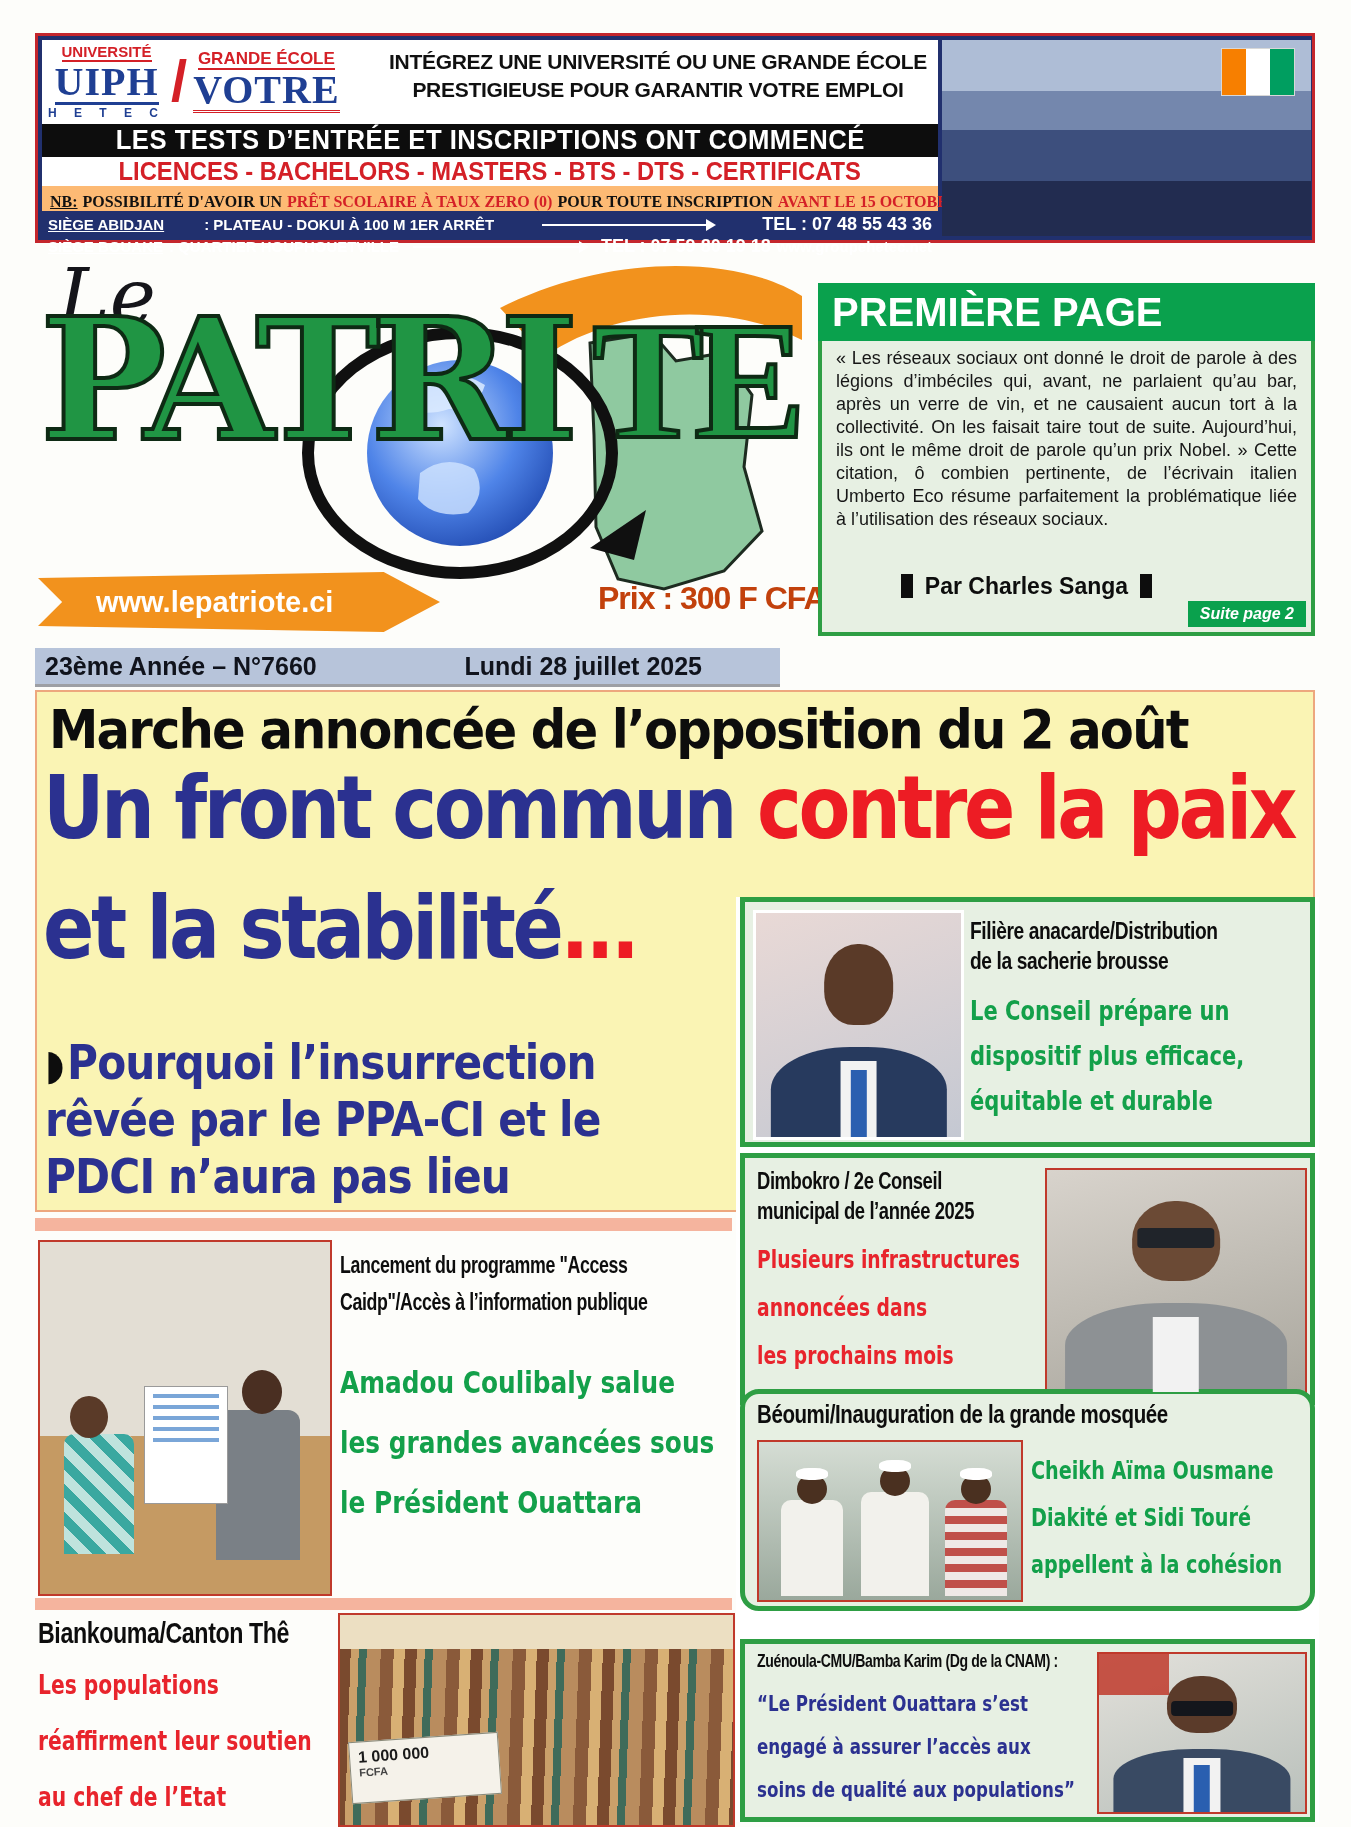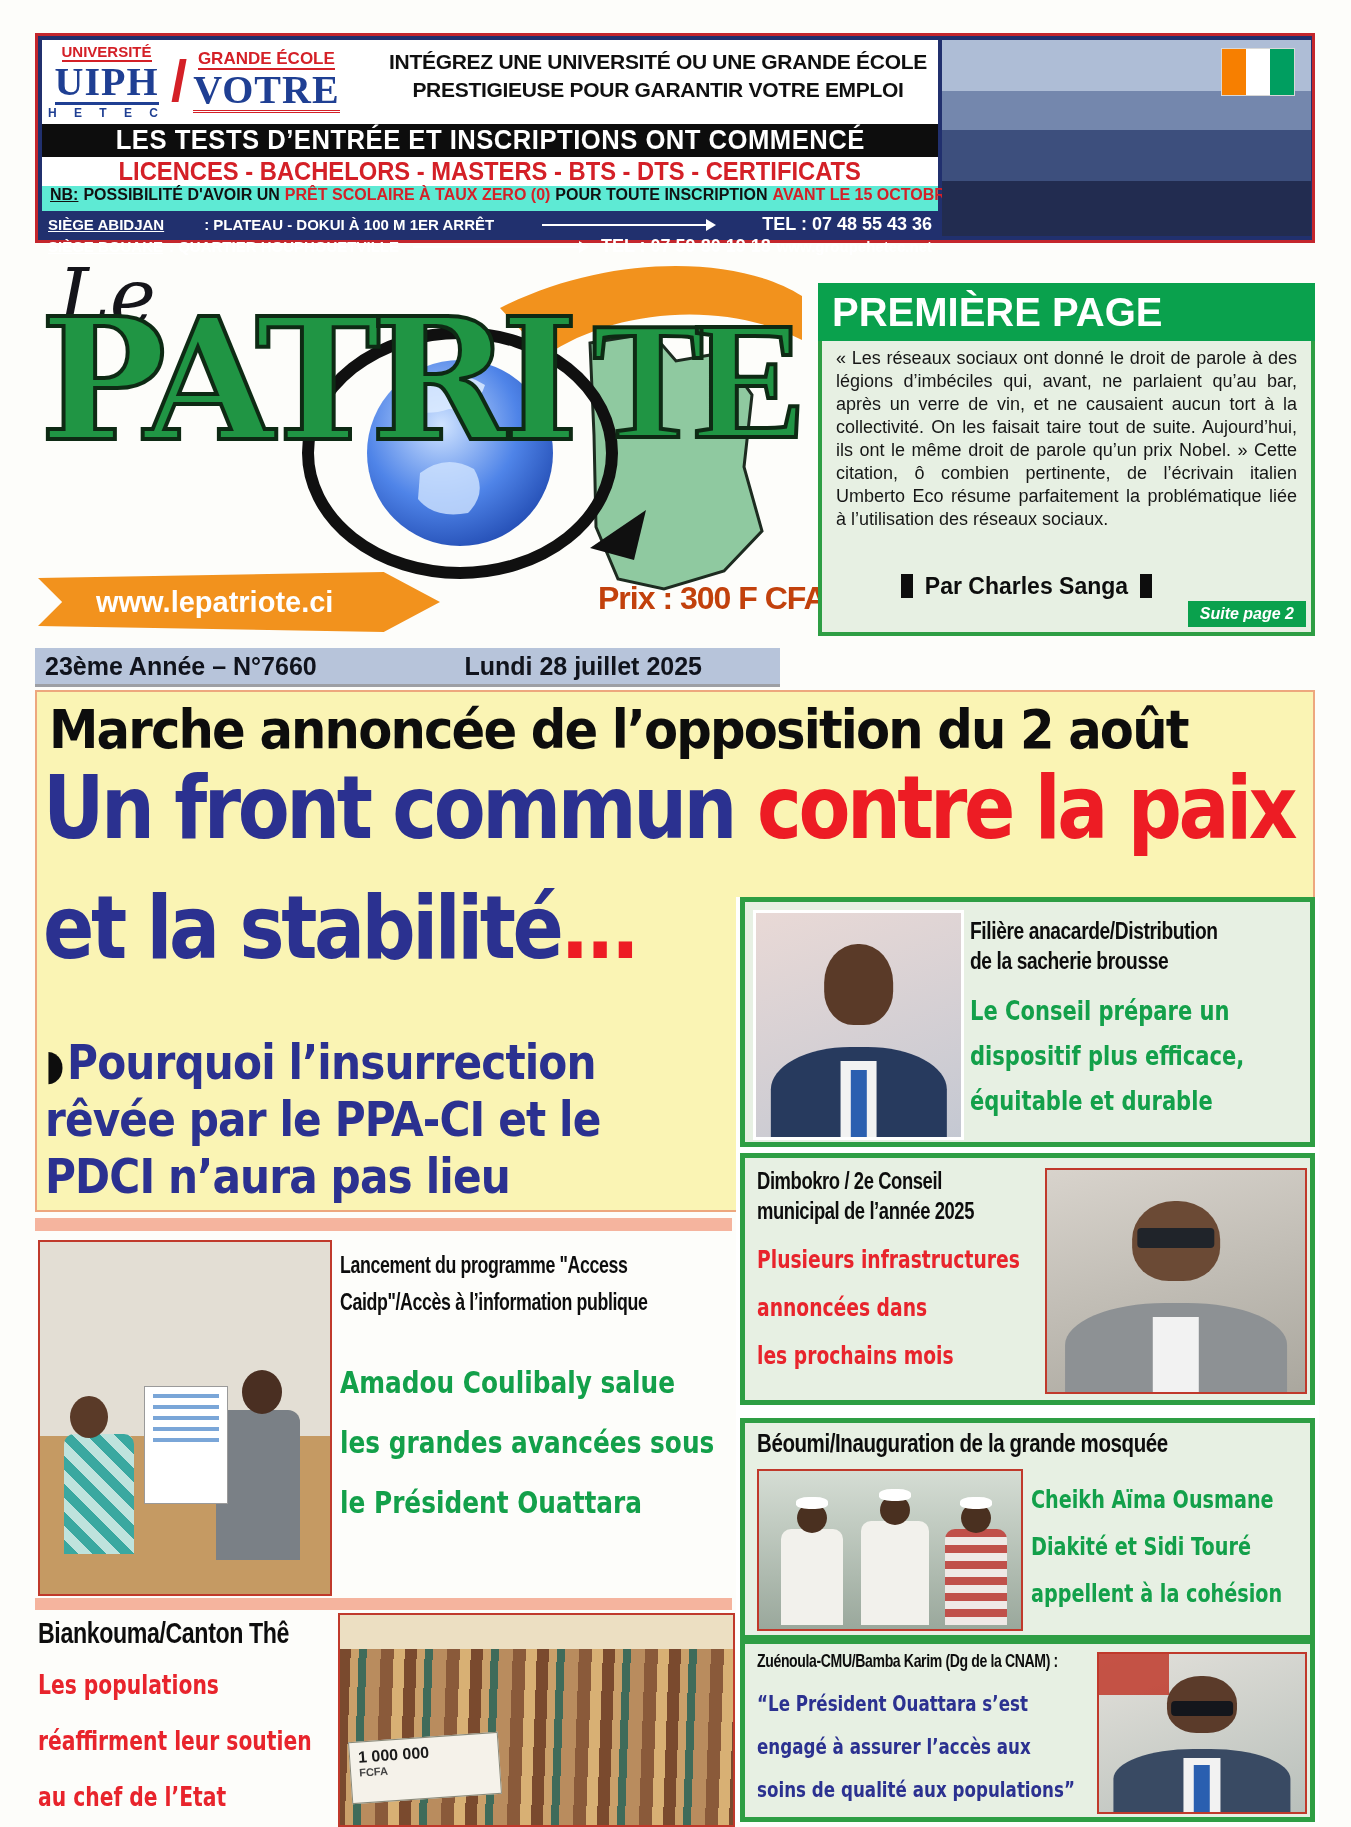--- a/index.html
+++ b/index.html
@@ -25,22 +25,22 @@
   .ad-logo .col{display:flex;flex-direction:column;align-items:center;line-height:1;}
   .lbl-red{color:#d42027;font-weight:bold;font-size:15px;border-bottom:2px solid #d42027;padding-bottom:1px;}
   .big-blue{font-family:"Liberation Serif",serif;font-weight:bold;color:#1f3f93;font-size:40px;letter-spacing:1px;border-bottom:3px solid #1f3f93;}
   .sub-blue{color:#1f3f93;font-weight:bold;font-size:12px;letter-spacing:7px;margin-top:2px;}
   .slash-red{color:#d42027;font-size:58px;font-weight:bold;line-height:.9;}
   .ad-tag{position:absolute;left:336px;top:8px;width:560px;text-align:center;color:#101010;font-weight:bold;font-size:21px;line-height:1.35;letter-spacing:-.3px;}
   .ad-black{position:absolute;left:4px;top:88px;width:896px;height:33px;background:#0d0d0d;color:#fff;
             display:flex;align-items:center;justify-content:center;font-weight:bold;font-size:27px;letter-spacing:.5px;}
   .ad-deg{position:absolute;left:4px;top:121px;width:896px;height:29px;background:#fff;color:#d42027;
           display:flex;align-items:center;justify-content:center;font-weight:bold;font-size:25px;}
-  .ad-nb{position:absolute;left:4px;top:150px;width:896px;height:25px;background:#5eead4;display:flex;align-items:flex-start;
-         font-weight:bold;font-size:16px;padding-left:8px;box-sizing:border-box;gap:5px;white-space:nowrap;}
+  .ad-nb{position:absolute;left:4px;top:150px;width:896px;height:25px;background:#fdba74;display:flex;align-items:flex-end;
+         font-weight:bold;font-size:16px;padding-left:8px;box-sizing:border-box;gap:5px;white-space:nowrap;font-family:Liberation Serif, serif;}
   .nb-red{color:#d42027;} .nb-blk{color:#111;}
   .ad-row{position:absolute;left:10px;width:884px;display:flex;align-items:center;color:#fff;font-size:15px;font-weight:bold;gap:6px;white-space:nowrap;}
   .ad-row .u{text-decoration:underline;}
   .arrow-line{flex:1;height:2px;background:#fff;position:relative;margin:0 8px;}
   .arrow-line::after{content:"";position:absolute;right:-2px;top:-5px;border-left:10px solid #fff;border-top:6px solid transparent;border-bottom:6px solid transparent;}
   .ad-photo{position:absolute;left:904px;top:4px;width:369px;height:196px;
             background:linear-gradient(180deg,#aebdd6 0 26%,#7487ad 26% 46%,#3d4f7d 46% 72%,#222c50 72%);}
   .flag{position:absolute;right:16px;top:8px;width:72px;height:46px;display:flex;border:1px solid #d8d8d8;}
   .flag div{flex:1;}
 
@@ -267,21 +267,21 @@
         <span class="sx78">annoncées dans</span>
         <span class="sx78">les prochains mois</span>
       </div>
       <div class="photo portrait pbrd" style="left:300px;top:10px;width:258px;height:222px;
            background:linear-gradient(165deg,#d8d3cc,#aaa79e);--skin:#6b4a35;--suit:#8d9194;">
         <div class="ph-glasses"></div>
         <div class="ph-shirt"></div>
       </div>
     </div>
 
-    <div class="gbox" style="top:521px;height:222px;">
+    <div class="gbox" style="top:492px;height:222px;border-radius:19px;">
       <div class="abs kick" style="left:12px;top:6px;font-size:25px;">
         <span class="sx82">Béoumi/Inauguration de la grande mosquée</span>
       </div>
       <div class="photo pbrd" style="left:12px;top:46px;width:262px;height:158px;
            background:linear-gradient(180deg,#d5ddd4,#9aa89c);">
         <div class="robe" style="left:22px;width:62px;height:96px;"></div>
         <div class="robe" style="left:102px;width:68px;height:104px;"></div>
         <div class="robe" style="left:186px;width:62px;height:96px;background:repeating-linear-gradient(180deg,#c0504a 0 8px,#efe9e6 8px 16px);"></div>
       </div>
       <div class="abs tline tgreen" style="left:286px;top:54px;font-size:24px;line-height:47px;">

